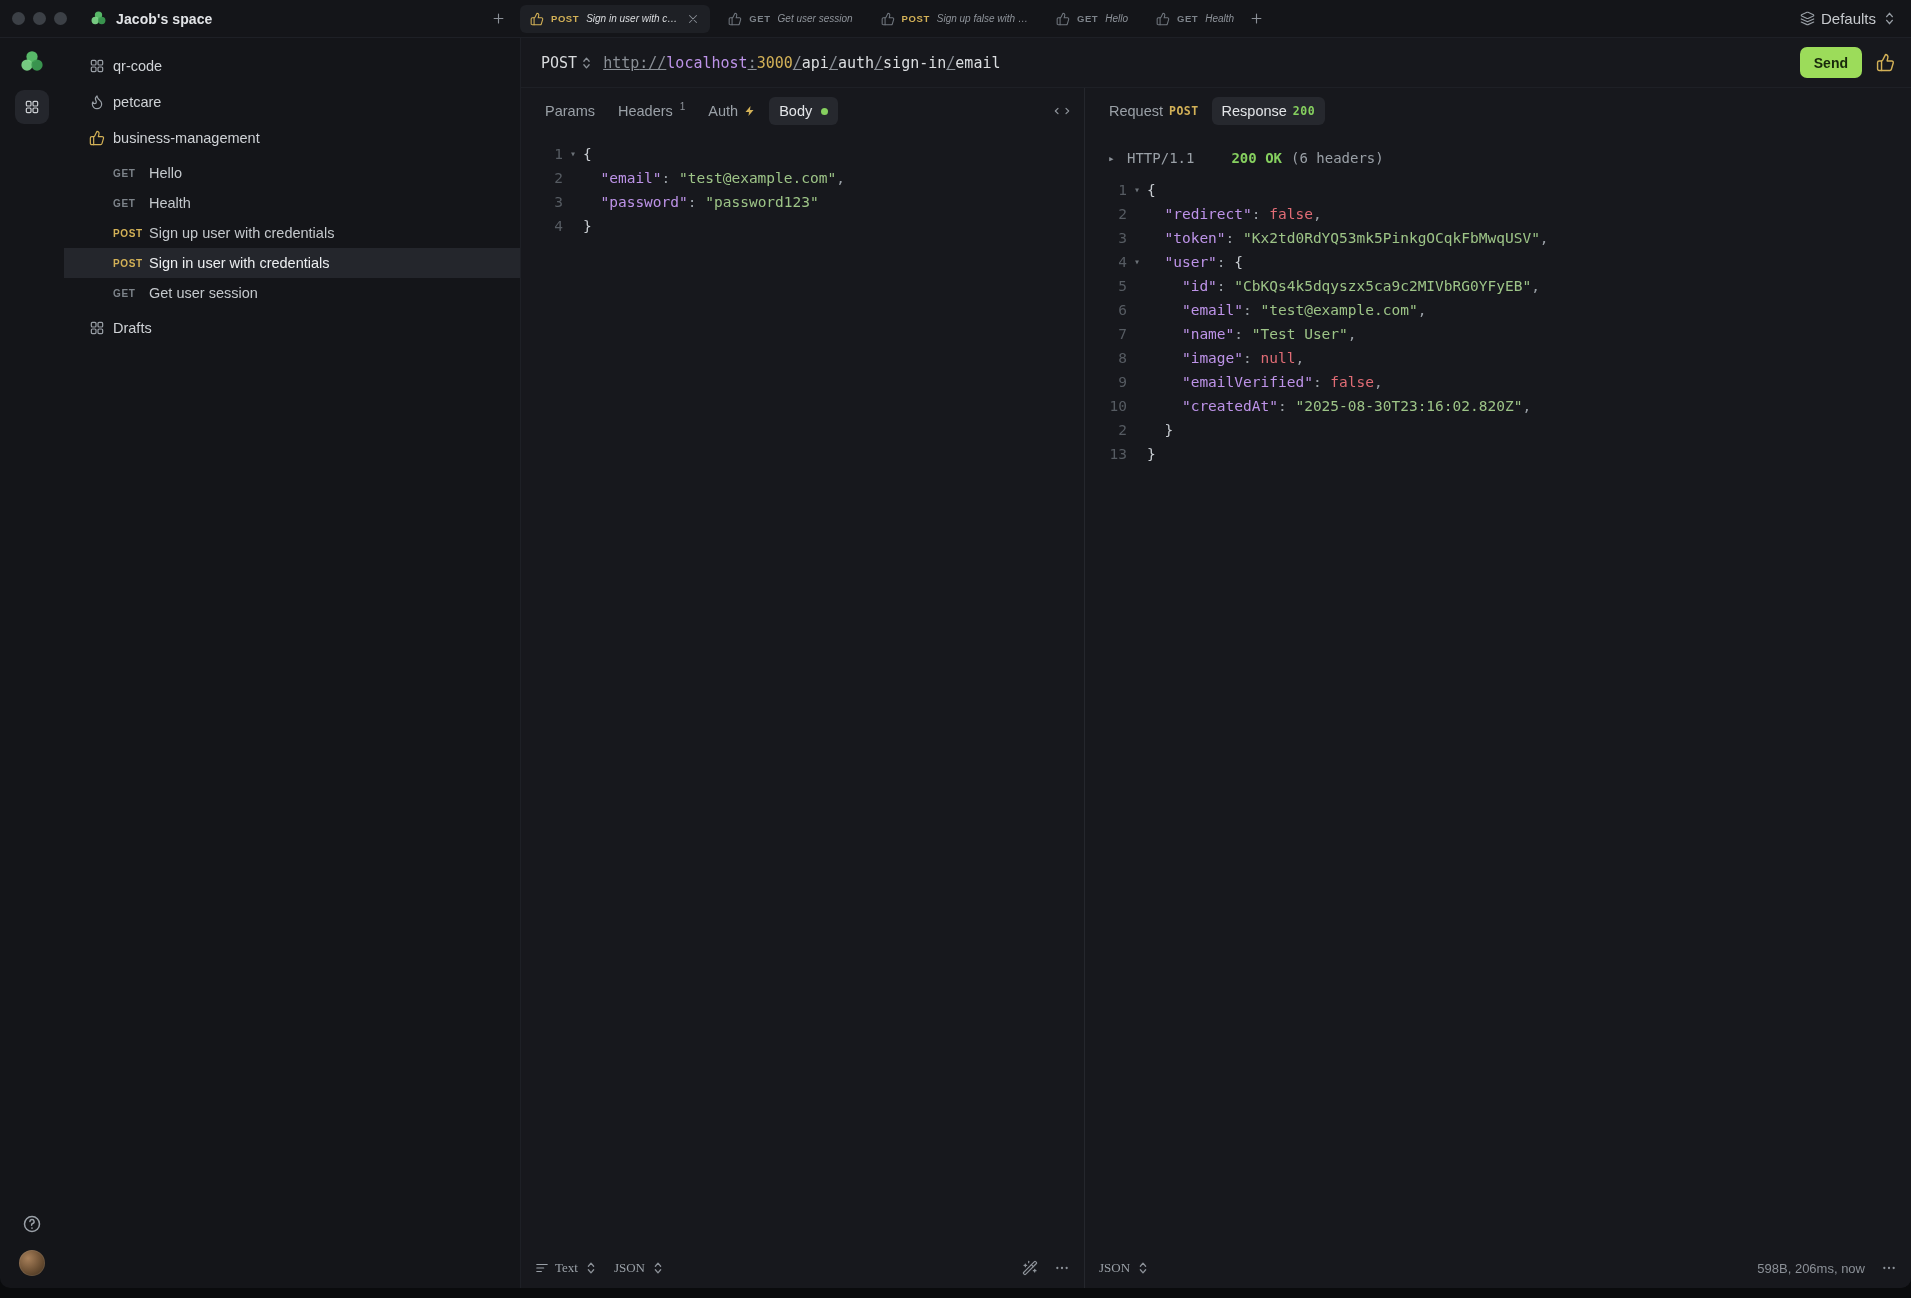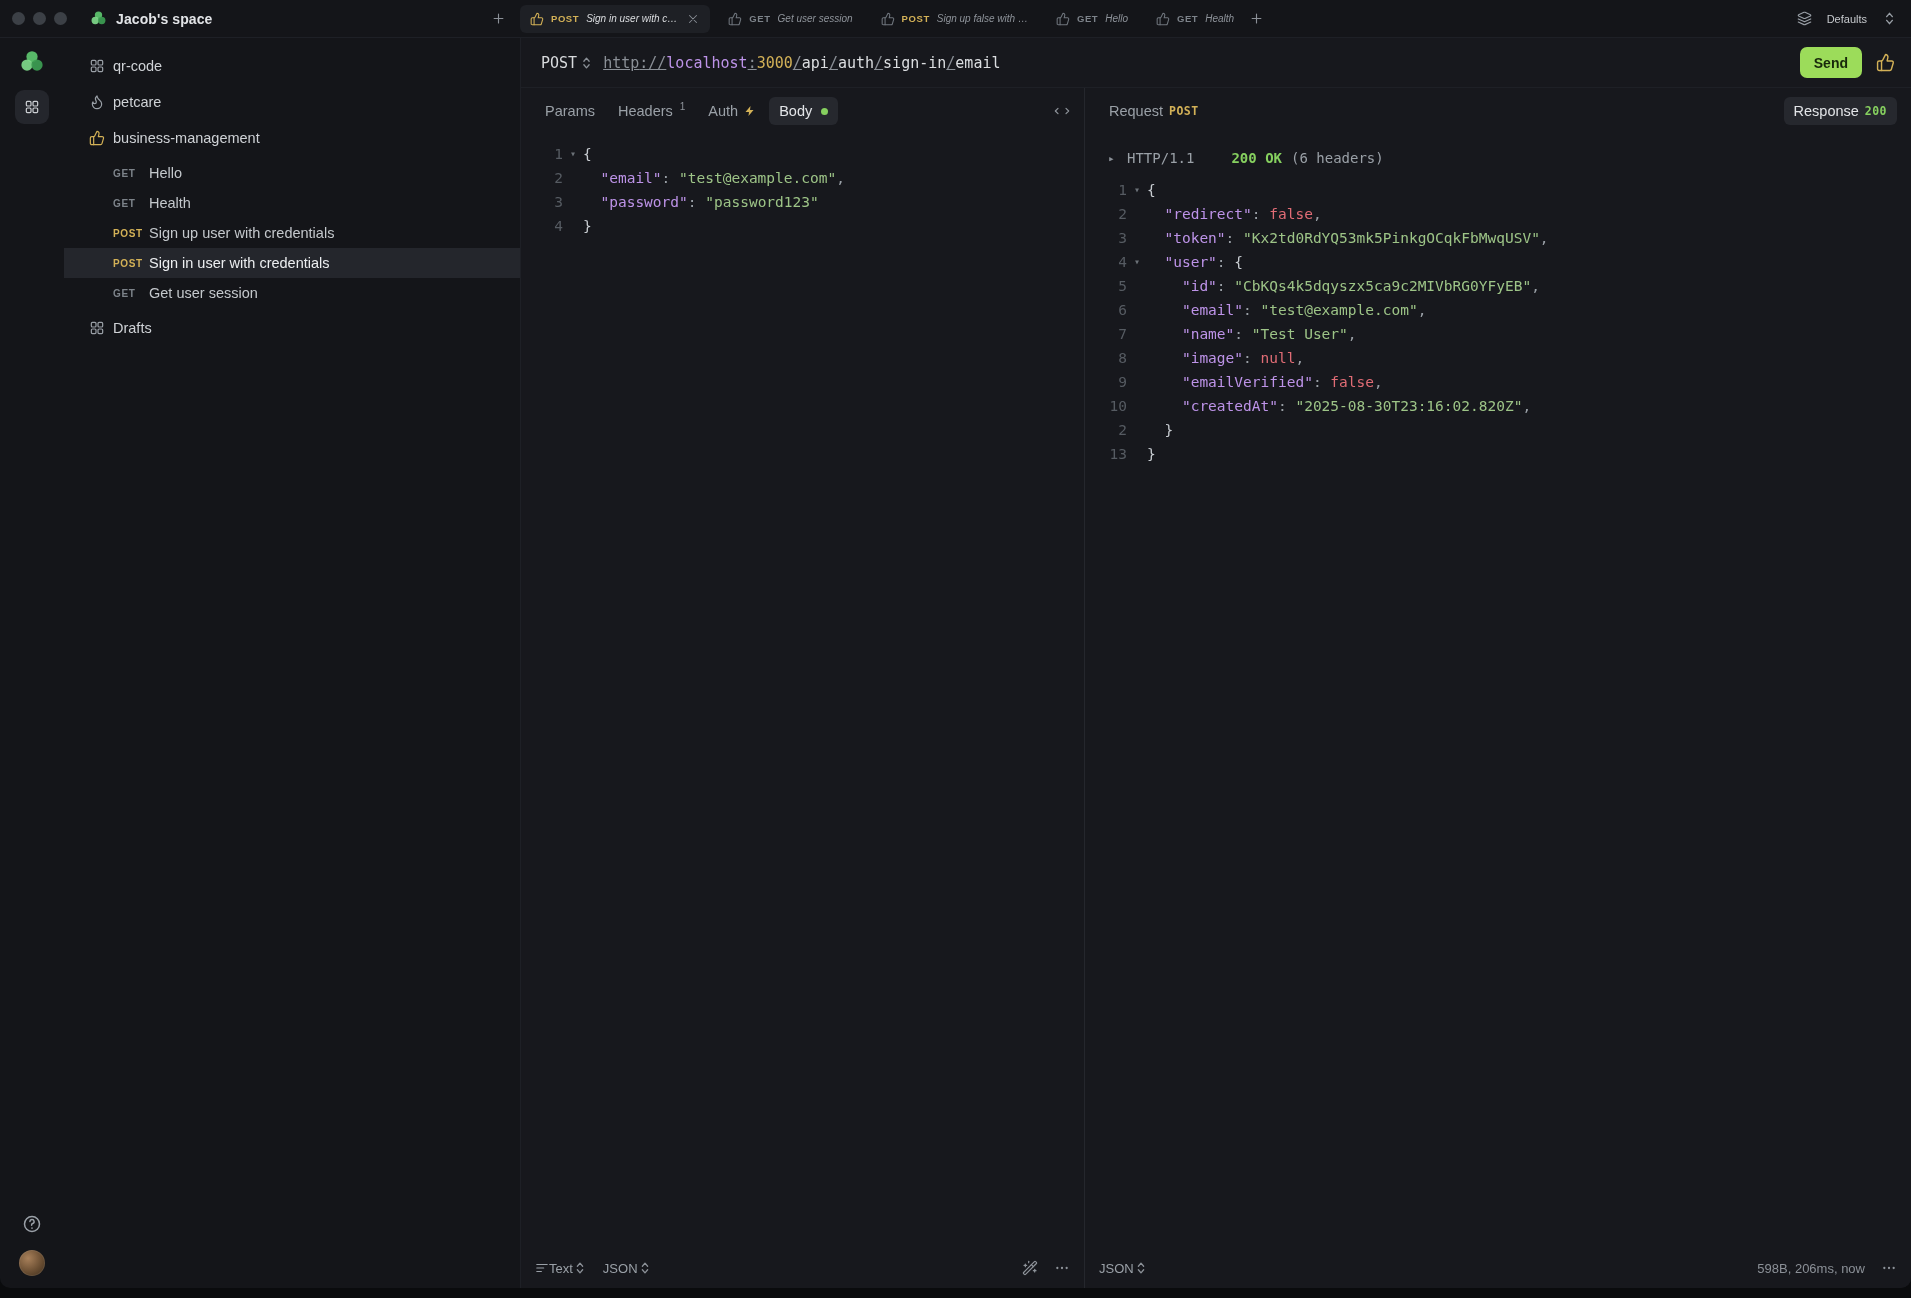--- a/index.html
+++ b/index.html
@@ -40,21 +40,21 @@
   .tb-tab.active{background:#1e2025;color:#dadce0;}
   .tb-tab .icon{width:14px;height:14px;flex:none;}
   .tb-tab-label{font-size:10px;font-style:italic;}
   .tb-tab.active .tb-tab-label{color:#dcdee1;}
   .tb-close{width:14px;height:14px;color:#868b92;margin-left:2px;}
   .mini-method{font-size:9.5px;font-weight:700;letter-spacing:.06em;color:#7d838a;}
   .mini-method.post{color:var(--yellow);}
   .c-yellow{color:var(--yellow);}
   .c-dim{color:#6f757d;}
   .tb-spacer{flex:1;}
-  .env-select{display:flex;align-items:center;gap:15px;margin-right:14px;color:#c6c9cd;font-size:11px;}
+  .env-select{display:flex;align-items:center;gap:6px;margin-right:14px;color:#c6c9cd;font-size:15px;}
   .env-select .icon{width:15px;height:15px;color:#9aa0a7;}
   .stepper{width:9px;height:14px;color:#8b9097;flex:none;}
 
   
   .body-row{flex:1;display:flex;min-height:0;}
   .rail{width:64px;flex:none;display:flex;flex-direction:column;align-items:center;padding:11px 0 12px;}
   .rail .logo{width:26px;height:26px;}
   .grid-btn{margin-top:15px;width:34px;height:34px;border-radius:9px;background:#24262c;display:flex;align-items:center;justify-content:center;color:#cdd0d4;}
   .grid-btn .icon{width:16px;height:16px;}
   .rail-spacer{flex:1;}
@@ -82,21 +82,21 @@
   .u-port{color:var(--yellow);}
   .u-path{color:#dcdee1;}
   .send-btn{height:31px;padding:0 14px;background:var(--green);color:var(--green-dark);font-size:14px;font-weight:600;border-radius:7px;}
   .fav-thumb{width:19px;height:19px;color:var(--yellow);}
 
   .panes{flex:1;display:flex;min-height:0;}
   .pane{display:flex;flex-direction:column;min-width:0;min-height:0;}
   .request-pane{width:564px;flex:none;border-right:1px solid #25272d;}
   .response-pane{flex:1;}
 
-  .pane-tabs{height:46px;flex:none;display:flex;align-items:center;padding:0 14px;gap:3px;font-size:14.5px;color:var(--text-2);justify-content:space-between;}
+  .pane-tabs{height:46px;flex:none;display:flex;align-items:center;padding:0 14px;gap:3px;font-size:14.5px;color:var(--text-2);}
   .ptab{display:flex;align-items:center;padding:6px 10px;border-radius:6px;gap:6px;white-space:nowrap;}
   .ptab.active{background:var(--bg-raised);color:#e3e5e8;}
   .tab-badge{font-size:10px;position:relative;top:-5px;margin-left:1px;color:#8e939a;}
   .ptab .zap{width:12px;height:12px;color:var(--yellow);}
   .body-dot{width:7px;height:7px;border-radius:50%;background:var(--green-status);margin-left:3px;}
   .ptab .badge-method{font-size:11.5px;font-weight:700;letter-spacing:.04em;color:var(--yellow);font-family:"DejaVu Sans Mono","Liberation Mono",monospace;}
   .ptab .badge-status{font-size:11.5px;font-weight:700;letter-spacing:.04em;color:var(--green-status);font-family:"DejaVu Sans Mono","Liberation Mono",monospace;}
   .tabbar-right{margin-left:auto;color:#8e939a;}
   .tabbar-right .icon{width:16px;height:16px;}
 
@@ -112,21 +112,21 @@
   .fold{width:20px;flex:none;text-align:center;color:#6b7178;font-size:10px;line-height:24px;}
   .code{white-space:pre;flex:1;color:#dcdee1;min-width:0;}
   .tok-key{color:var(--purple);}
   .tok-str{color:var(--str);}
   .tok-kw{color:var(--red);}
   .tok-punct{color:#9aa0a7;}
   .tok-brace{color:#c8ccd1;}
   .tok-plain{color:#dcdee1;}
 
   .pane-footer{height:40px;flex:none;display:flex;align-items:center;padding:0 14px;gap:16px;color:var(--text-2);font-size:13px;}
-  .ghost{display:flex;align-items:center;color:#9aa0a7;}
+  .ghost{display:flex;align-items:center;gap:6px;color:#9aa0a7;font-family:Liberation Serif, serif;}
   .ghost .icon{width:14px;height:14px;}
   .flex{flex:1;}
   .icon-btn{color:#8e939a;display:flex;align-items:center;}
   .icon-btn .icon{width:16px;height:16px;}
   .meta-text{color:#8b9097;font-size:13px;white-space:nowrap;}
 
   .icon{display:inline-flex;flex:none;}
   .icon svg{width:100%;height:100%;display:block;}
   .icon svg.s *{fill:none;stroke:currentColor;stroke-width:1.8;stroke-linecap:round;stroke-linejoin:round;}
   .icon svg.f *{fill:currentColor;stroke:none;}

